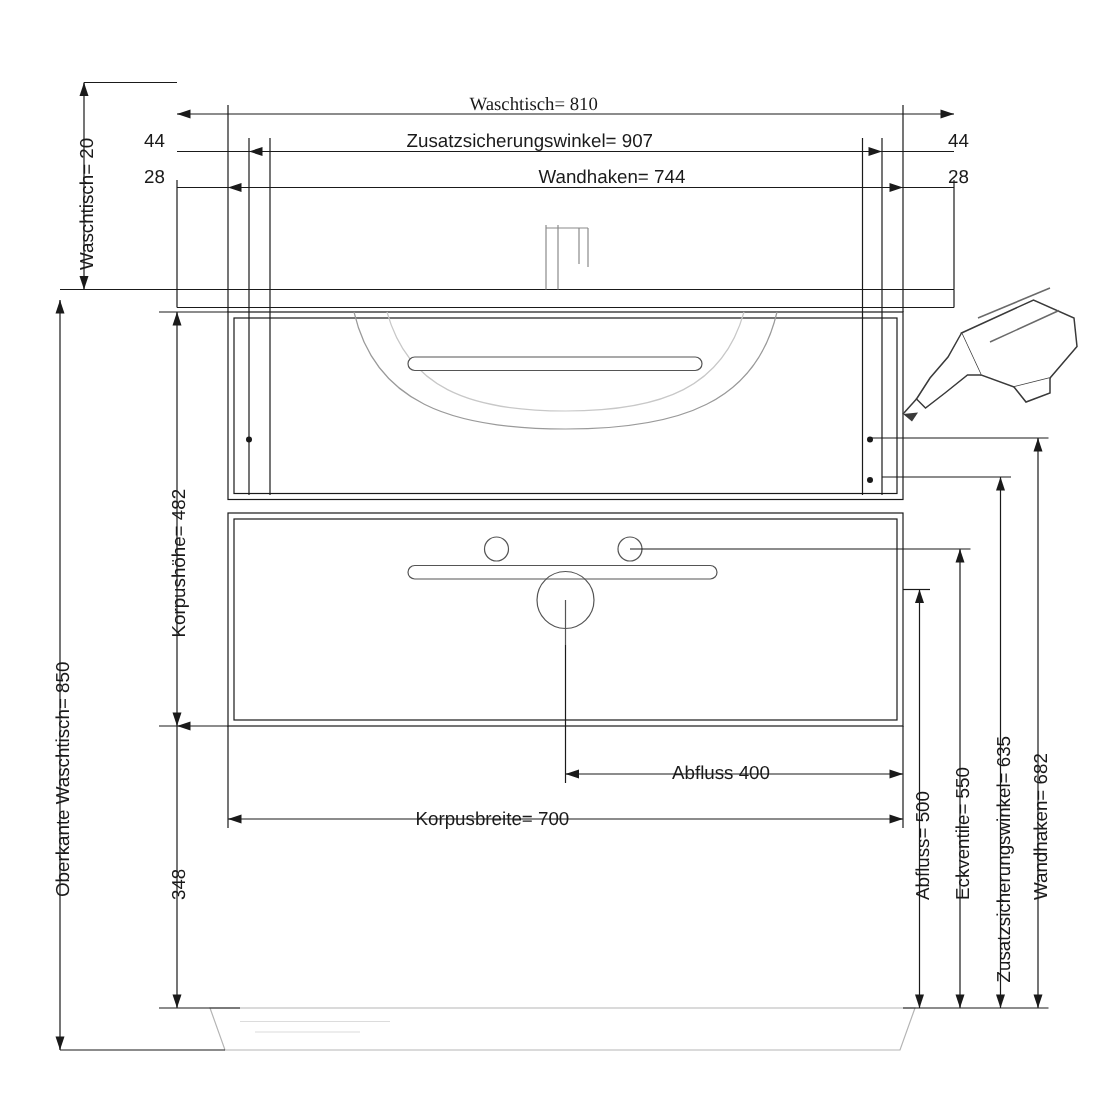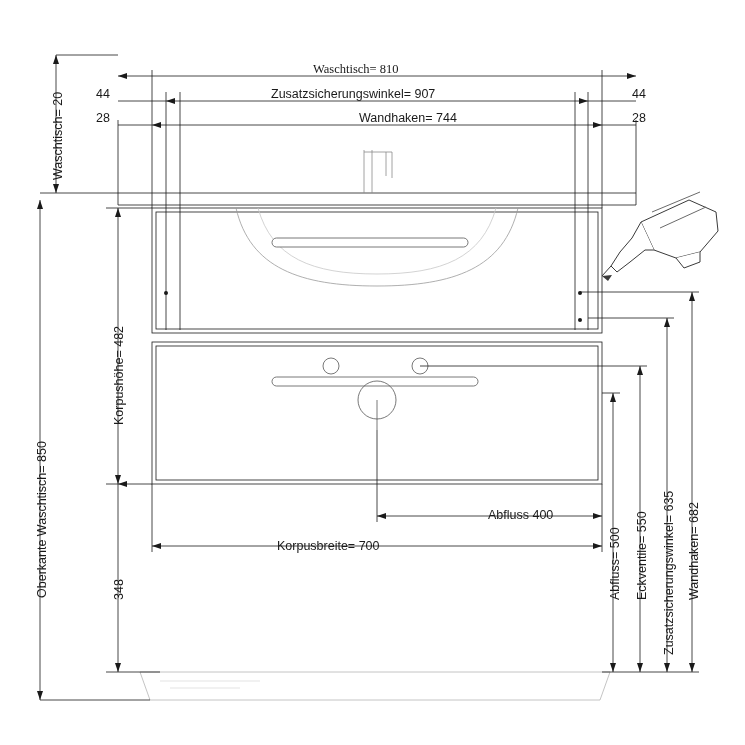--- a/index.html
+++ b/index.html
@@ -186,20 +186,20 @@
   <div class="lbl" style="left:632px; top:88px;">44</div>
   <div class="lbl" style="left:96px; top:112px;">28</div>
   <div class="lbl" style="left:632px; top:112px;">28</div>
 
   <div class="lbl vert" style="left:52px; top:180px;">Waschtisch=  20</div>
   <div class="lbl vert" style="left:36px; top:598px;">Oberkante Waschtisch=  850</div>
   <div class="lbl vert" style="left:113px; top:425px;">Korpushöhe=  482</div>
   <div class="lbl vert" style="left:113px; top:600px;">348</div>
 
   <div class="lbl" style="left:277px; top:540px;">Korpusbreite=  700</div>
-  <div class="lbl" style="left:448px; top:509px;margin-left:40px;">Abfluss 400</div>
+  <div class="lbl" style="left:448px; top:509px;">Abfluss 400</div>
 
   <div class="lbl vert" style="left:609px; top:600px;">Abfluss=  500</div>
   <div class="lbl vert" style="left:636px; top:600px;">Eckventile=  550</div>
   <div class="lbl vert" style="left:663px; top:655px;">Zusatzsicherungswinkel=  635</div>
   <div class="lbl vert" style="left:688px; top:600px;">Wandhaken=  682</div>
 
 </div>
 
 </body></html>

